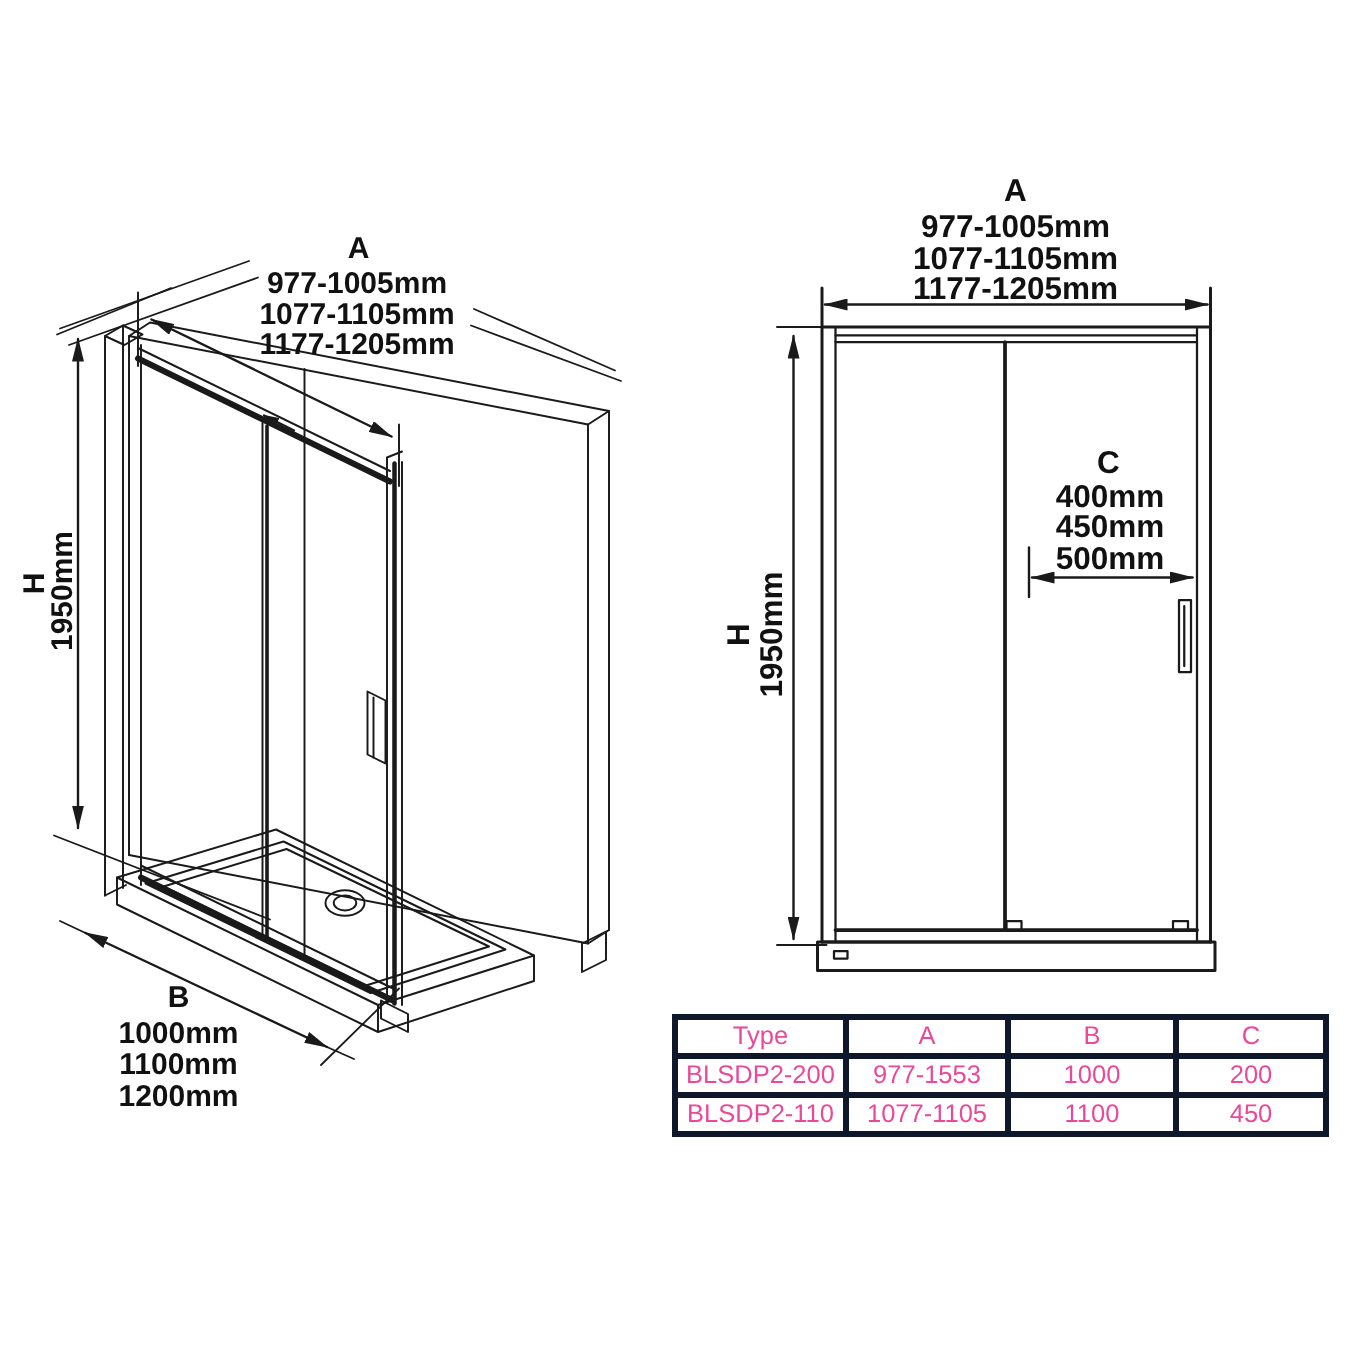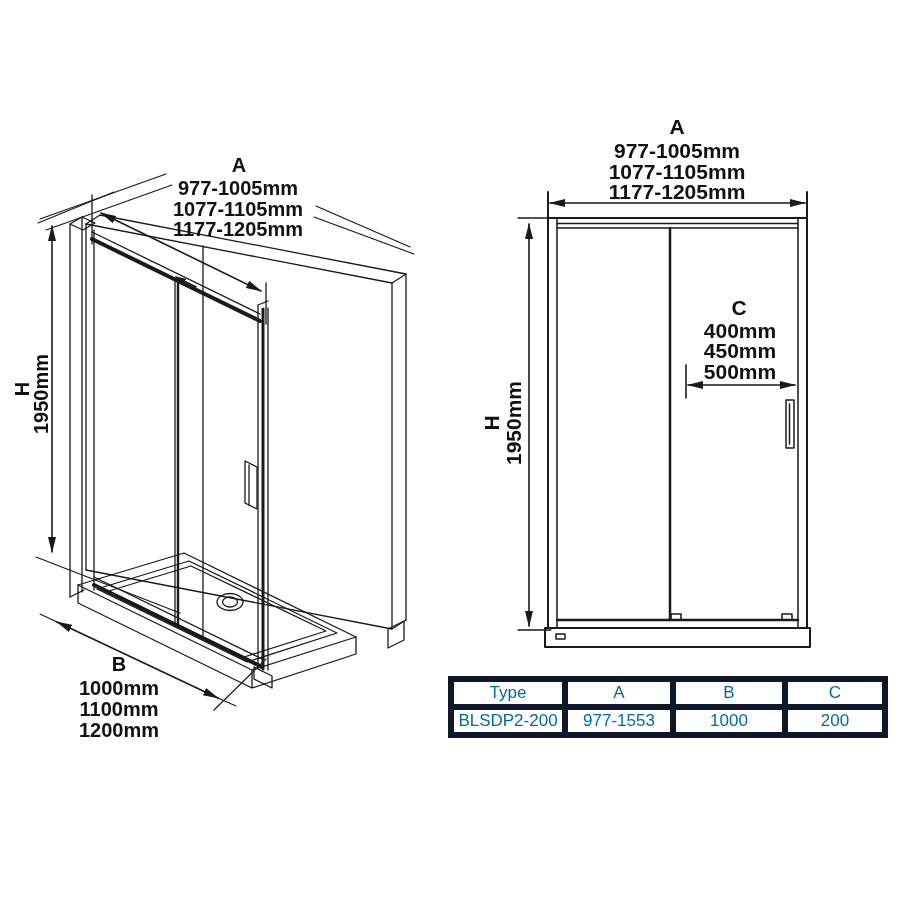--- a/index.html
+++ b/index.html
@@ -4,22 +4,22 @@
 <style>
   html,body{margin:0;padding:0;background:#fff;}
   .canvas{position:relative;width:900px;height:900px;background:#fff;overflow:hidden;
           font-family:"Liberation Sans",sans-serif;}
   .canvas svg{position:absolute;left:0;top:0;}
   svg text{fill:#111111;font-family:"Liberation Sans",sans-serif;}
   .t20{font-size:20px;font-weight:bold;}
   .t21{font-size:21px;font-weight:bold;}
   table.spec{position:absolute;left:448px;top:676px;width:434px;border-collapse:collapse;
              table-layout:fixed;background:#fff;}
-  table.spec th, table.spec td{border:6px solid #0f172a;font-weight:normal;font-size:17px;
-             color:#0369a1;text-align:center;height:22px;padding:0;line-height:22px;
+  table.spec th, table.spec td{border:4px solid #0f172a;font-weight:normal;font-size:17px;
+             color:#ec4899;text-align:center;height:22px;padding:0;line-height:22px;
              white-space:nowrap;overflow:hidden;}
 </style>
 </head>
 <body>
 
 <div class="canvas">
 
 <svg width="900" height="900" viewBox="0 0 900 900">
   <defs>
     <marker id="ah" viewBox="0 0 16 8" refX="15" refY="4" markerWidth="16" markerHeight="8" markerUnits="userSpaceOnUse" orient="auto-start-reverse">
@@ -159,16 +159,22 @@
     <th>A</th>
     <th>B</th>
     <th>C</th>
   </tr>
   <tr>
     <td>BLSDP2-200</td>
     <td>977-1553</td>
     <td>1000</td>
     <td>200</td>
   </tr>
+  <tr>
+    <td>BLSDP2-110</td>
+    <td>1077-1105</td>
+    <td>1100</td>
+    <td>450</td>
+  </tr>
 </tbody>
     </table>
 
 </div>
 
 </body></html>

